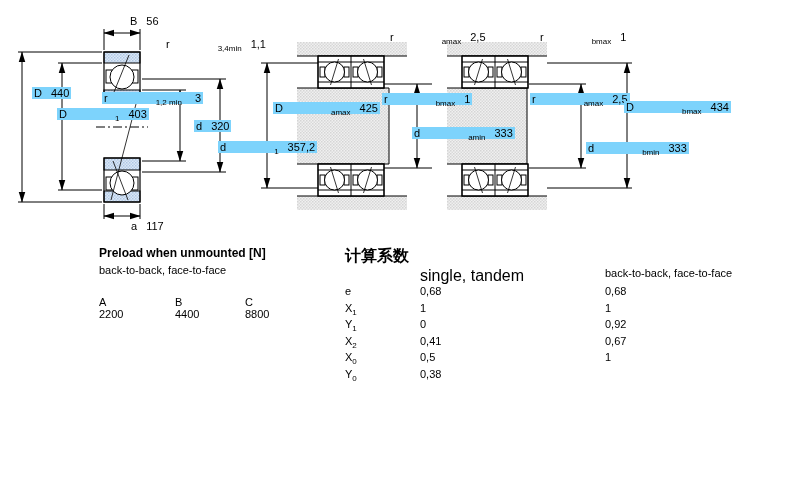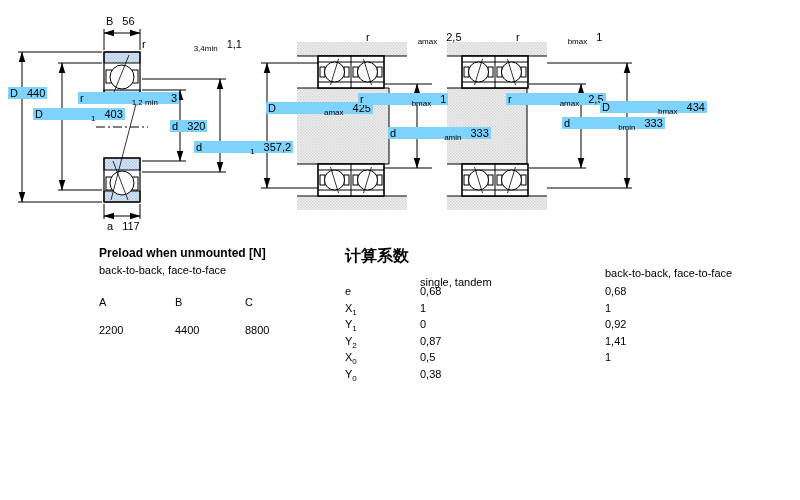--- a/index.html
+++ b/index.html
@@ -1,34 +1,34 @@
 <!DOCTYPE html>
 <html><head>
 <meta charset="utf-8">
 <style>
   html,body{margin:0;padding:0;background:#fff;}
   #page{position:relative;width:800px;height:500px;background:#fff;overflow:hidden;
         font-family:"Liberation Sans",sans-serif;color:#000;}
   #drawing{position:absolute;left:0;top:0;}
-  .dim{position:absolute;font-size:11px;line-height:12px;white-space:nowrap;}
+  .dim{position:absolute;font-size:11px;line-height:12px;white-space:nowrap;margin-left:24px;}
   .dim sub{font-size:8px;line-height:0;vertical-align:-3px;padding-left:48px;}
   .dim .v{margin-left:9px;}
   .dim.wide .v{margin-left:13px;}
   .bg{background:#7dd3fc;padding:0 2px;}
   
   .pl{position:absolute;left:99px;top:246px;width:300px;font-size:11px;}
   .pl-title{font-weight:bold;font-size:12px;}
   .pl-sub{margin-top:4px;}
   .pl-row{margin-top:0;display:flex;}
   .pl-head{margin-top:20px;}
   .pl-row span{display:inline-block;}
   .pl-c1{width:76px;}.pl-c2{width:70px;}.pl-c3{width:60px;}
   
   .fx-title{position:absolute;left:345px;top:246px;font-size:16px;font-weight:bold;}
-  .fx-h1{position:absolute;left:420px;top:267px;font-size:11px;margin-top:9px;}
+  .fx-h1{position:absolute;left:420px;top:267px;font-size:16px;}
   .fx-h2{position:absolute;left:605px;top:267px;font-size:11px;}
   .fx-rows{position:absolute;left:345px;top:285px;width:430px;font-size:11px;}
   .fx-row{display:flex;height:16.6px;align-items:flex-start;}
   .fx-l{width:75px;}
   .fx-l sub{font-size:8px;vertical-align:-3px;line-height:0;}
   .fx-c1{width:185px;}
   .fx-c2{flex:1;}
 </style>
 </head>
 <body>
@@ -189,38 +189,38 @@
   <span class="dim" style="left:106px;top:15px"><span>B</span><span class="v">56</span></span>
   <span class="dim" style="left:142px;top:38px"><span>r</span><sub>3,4min</sub><span class="v">1,1</span></span>
   <span class="dim bg" style="left:8px;top:87px"><span>D</span><span class="v">440</span></span>
   <span class="dim bg" style="left:33px;top:108px"><span>D</span><sub>1</sub><span class="v">403</span></span>
   <span class="dim wide bg" style="left:78px;top:92px"><span>r</span><sub>1,2 min</sub><span class="v">3</span></span>
   <span class="dim bg" style="left:170px;top:120px"><span>d</span><span class="v">320</span></span>
   <span class="dim bg" style="left:194px;top:141px"><span>d</span><sub>1</sub><span class="v">357,2</span></span>
   <span class="dim" style="left:107px;top:220px"><span>a</span><span class="v">117</span></span>
 
   <span class="dim" style="left:366px;top:31px"><span>r</span><sub>amax</sub><span class="v">2,5</span></span>
-  <span class="dim bg" style="left:266px;top:102px"><span>D</span><sub>amax</sub><span class="v">425</span></span>
+  <span class="dim bg" style="left:249px;top:102px"><span>D</span><sub>amax</sub><span class="v">425</span></span>
   <span class="dim bg" style="left:358px;top:93px"><span>r</span><sub>bmax</sub><span class="v">1</span></span>
   <span class="dim bg" style="left:388px;top:127px"><span>d</span><sub>amin</sub><span class="v">333</span></span>
 
   <span class="dim" style="left:516px;top:31px"><span>r</span><sub>bmax</sub><span class="v">1</span></span>
   <span class="dim bg" style="left:506px;top:93px"><span>r</span><sub>amax</sub><span class="v">2,5</span></span>
   <span class="dim bg" style="left:600px;top:101px"><span>D</span><sub>bmax</sub><span class="v">434</span></span>
-  <span class="dim bg" style="left:562px;top:117px"><span>d</span><sub>bmin</sub><span class="v">333</span></span>
+  <span class="dim bg" style="left:562px;top:142px"><span>d</span><sub>bmin</sub><span class="v">333</span></span>
 
   <div class="pl">
     <div class="pl-title">Preload when unmounted [N]</div>
     <div class="pl-sub">back-to-back, face-to-face</div>
     <div class="pl-row pl-head">
       <span class="pl-c1">A</span>
       <span class="pl-c2">B</span>
       <span class="pl-c3">C</span>
     </div>
-    <div class="pl-row" style="margin-top:16px">
+    <div class="pl-row" style="margin-top:0">
       <span class="pl-c1">2200</span>
       <span class="pl-c2">4400</span>
       <span class="pl-c3">8800</span>
     </div>
   </div>
 
   <span class="fx-title">计算系数</span>
   <span class="fx-h1">single, tandem</span>
   <span class="fx-h2">back-to-back, face-to-face</span>
   <div class="fx-rows">
@@ -233,23 +233,23 @@
       <span class="fx-l"><span>X</span><sub>1</sub></span>
       <span class="fx-c1">1</span>
       <span class="fx-c2">1</span>
     </div>
     <div class="fx-row">
       <span class="fx-l"><span>Y</span><sub>1</sub></span>
       <span class="fx-c1">0</span>
       <span class="fx-c2">0,92</span>
     </div>
     <div class="fx-row">
-      <span class="fx-l"><span>Y</span><sub>2</sub></span>
-      <span class="fx-c1">0,87</span>
-      <span class="fx-c2">1,41</span>
+      <span class="fx-l"><span>X</span><sub>2</sub></span>
+      <span class="fx-c1">0,41</span>
+      <span class="fx-c2">0,67</span>
     </div>
     <div class="fx-row">
       <span class="fx-l"><span>X</span><sub>0</sub></span>
       <span class="fx-c1">0,5</span>
       <span class="fx-c2">1</span>
     </div>
     <div class="fx-row">
       <span class="fx-l"><span>Y</span><sub>0</sub></span>
       <span class="fx-c1">0,38</span>
     </div>

